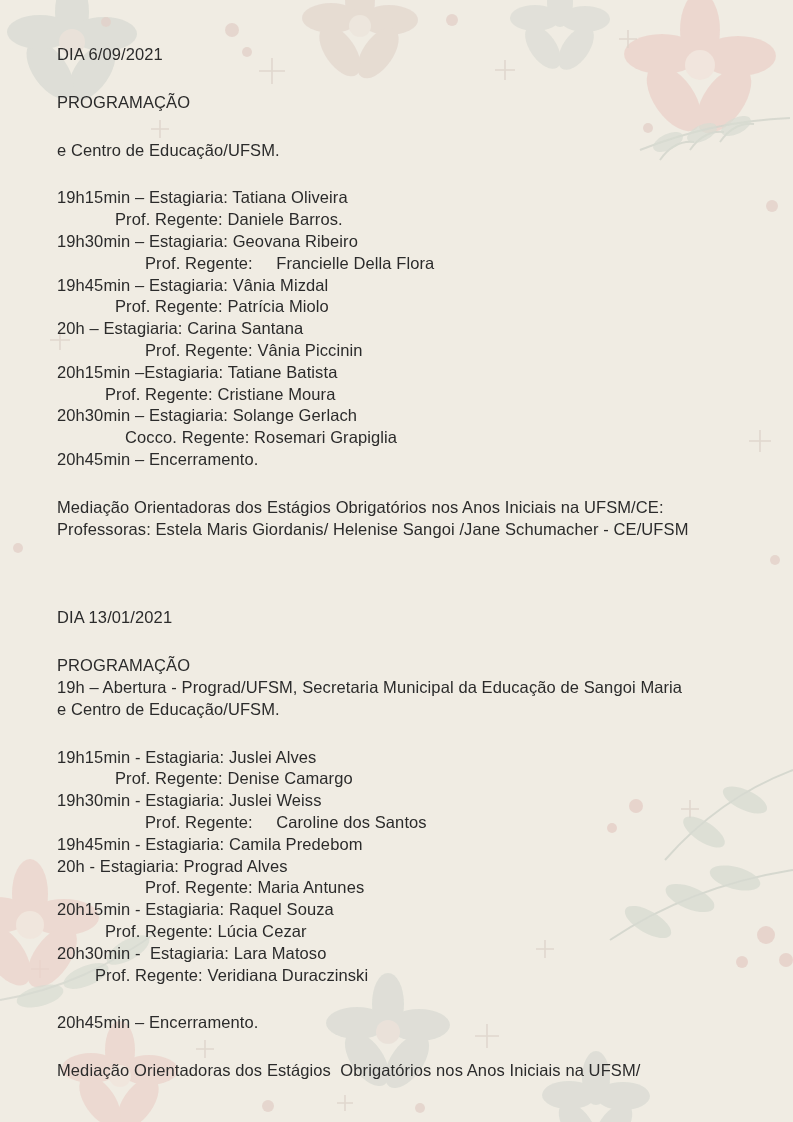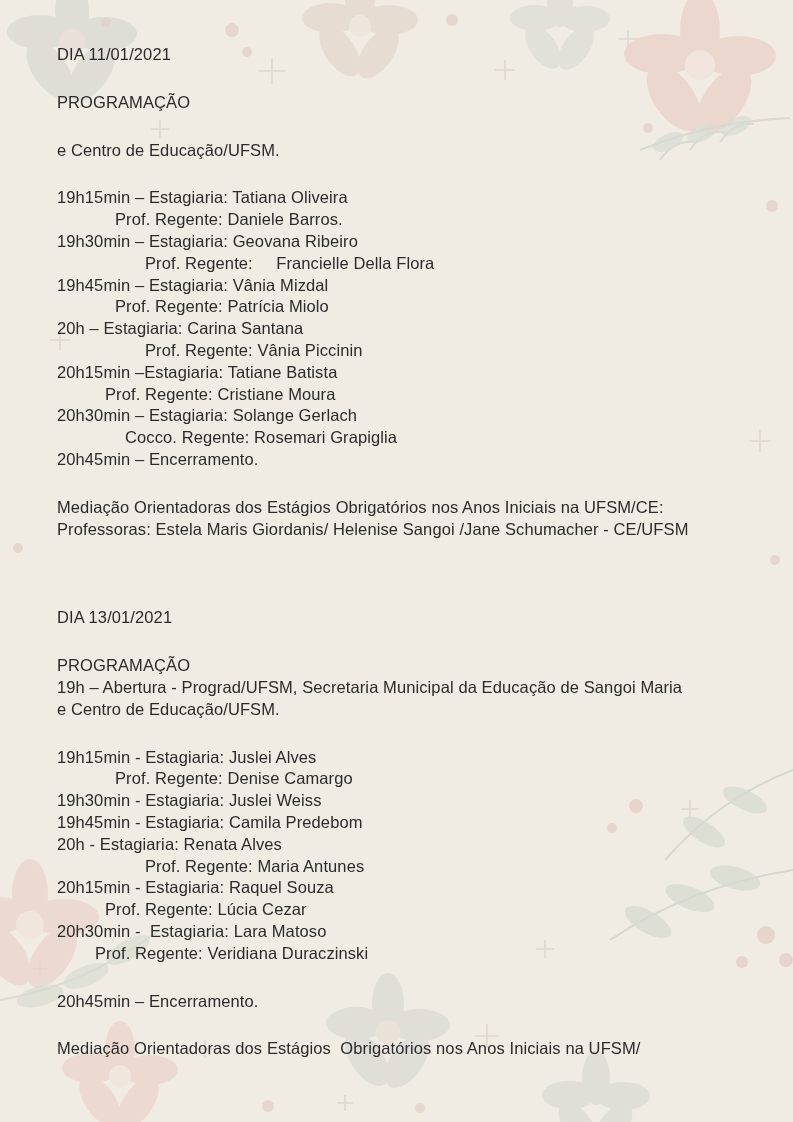--- a/index.html
+++ b/index.html
@@ -200,21 +200,21 @@
       <circle cx="775" cy="560" r="5"></circle>
       <circle cx="420" cy="1108" r="5"></circle>
       <circle cx="268" cy="1106" r="6"></circle>
     </g>
   </g>
 </svg>
 
 <div class="page">
 
   <div class="block">
-    <div class="line">DIA 11/01/2021</div>
+    <div class="line">DIA 6/09/2021</div>
     <div class="gap-md"></div>
     <div class="line">PROGRAMAÇÃO</div>
     <div class="gap-md"></div>
     <div class="line">e Centro de Educação/UFSM.</div>
     <div class="gap-md"></div>
 
     <div class="line">19h15min – Estagiaria: Tatiana Oliveira</div>
     <div class="line indent-1">Prof. Regente: Daniele Barros.</div>
     <div class="line">19h30min – Estagiaria: Geovana Ribeiro</div>
     <div class="line indent-2">Prof. Regente:     Francielle Della Flora</div>
@@ -240,22 +240,23 @@
     <div class="line">DIA 13/01/2021</div>
     <div class="gap-md"></div>
     <div class="line">PROGRAMAÇÃO</div>
     <div class="line">19h – Abertura - Prograd/UFSM, Secretaria Municipal da Educação de Sangoi Maria</div>
     <div class="line">e Centro de Educação/UFSM.</div>
     <div class="gap-md"></div>
 
     <div class="line">19h15min - Estagiaria: Juslei Alves</div>
     <div class="line indent-1">Prof. Regente: Denise Camargo</div>
     <div class="line">19h30min - Estagiaria: Juslei Weiss</div>
+    <div class="line indent-2">Prof. Regente:     Caroline dos Santos</div>
     <div class="line">19h45min - Estagiaria: Camila Predebom</div>
-    <div class="line">20h - Estagiaria: Renata Alves</div>
+    <div class="line">20h - Estagiaria: Prograd Alves</div>
     <div class="line indent-2">Prof. Regente: Maria Antunes</div>
     <div class="line">20h15min - Estagiaria: Raquel Souza</div>
     <div class="line indent-3">Prof. Regente: Lúcia Cezar</div>
     <div class="line">20h30min -  Estagiaria: Lara Matoso</div>
     <div class="line indent-5">Prof. Regente: Veridiana Duraczinski</div>
 
     <div class="gap-md"></div>
     <div class="line">20h45min – Encerramento.</div>
     <div class="gap-md"></div>
 

